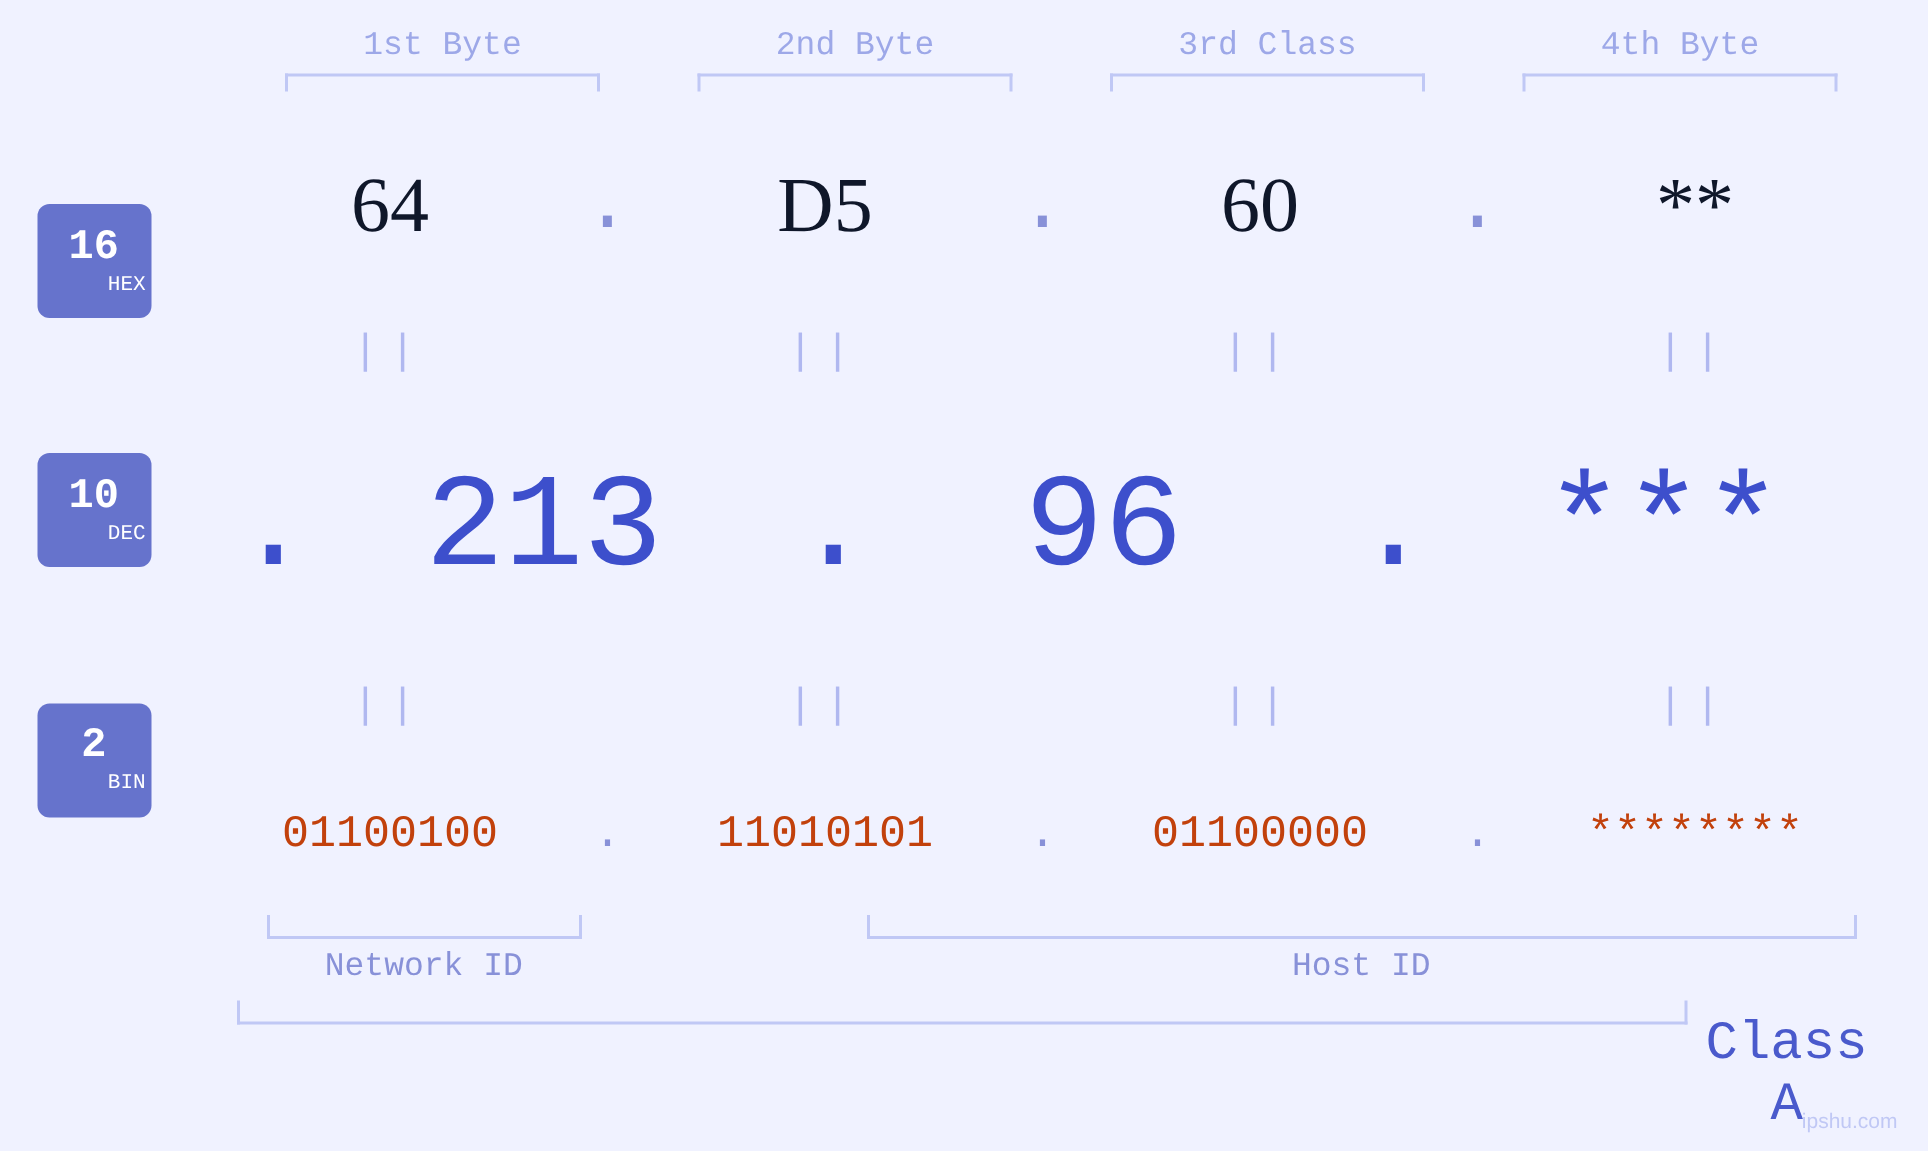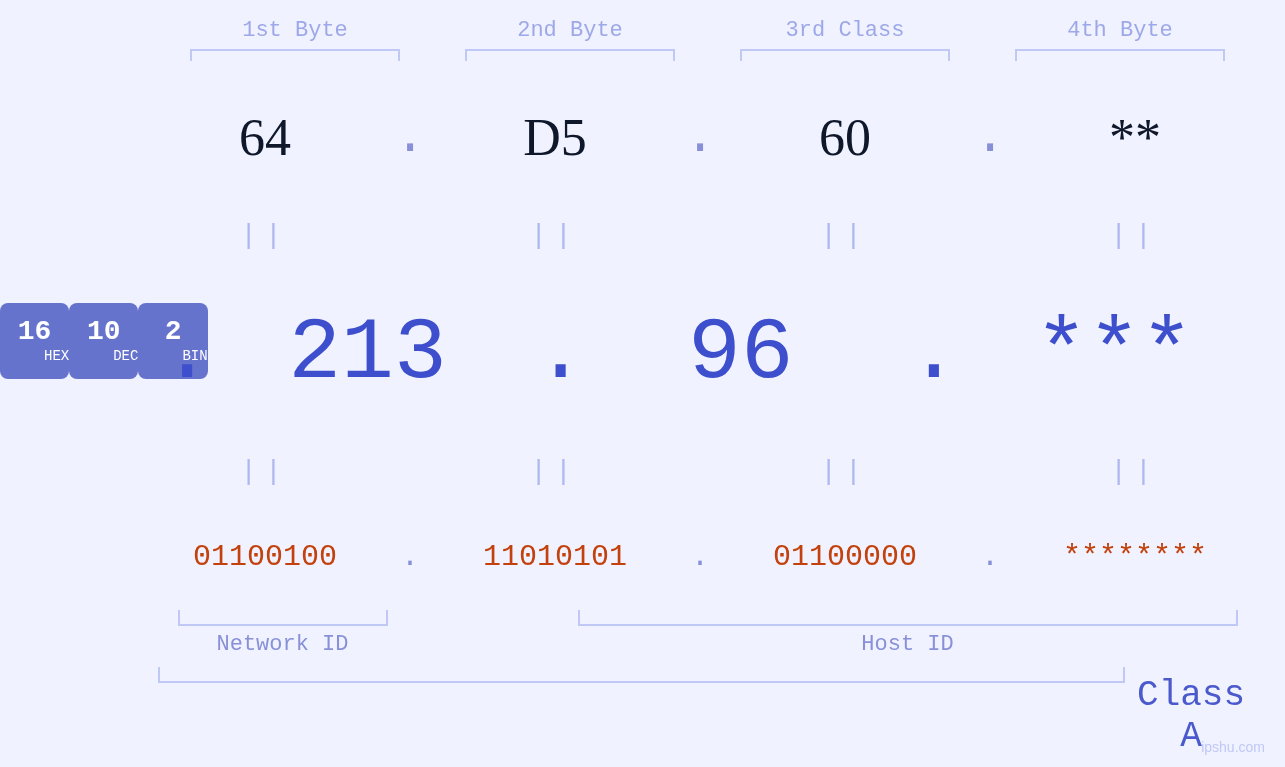--- a/index.html
+++ b/index.html
@@ -62,21 +62,21 @@
       width: 1285px;
       align-items: stretch;
       flex: 1;
       margin-top: 10px;
     }
 
     
     .badges-col {
       width: 130px;
       display: flex;
-      flex-direction: row;
+      flex-direction: column;
       align-items: center;
       justify-content: space-around;
       padding: 20px 0;
     }
 
     .badge {
       width: 76px;
       height: 76px;
       background-color: #6673cc;
       border-radius: 8px;

